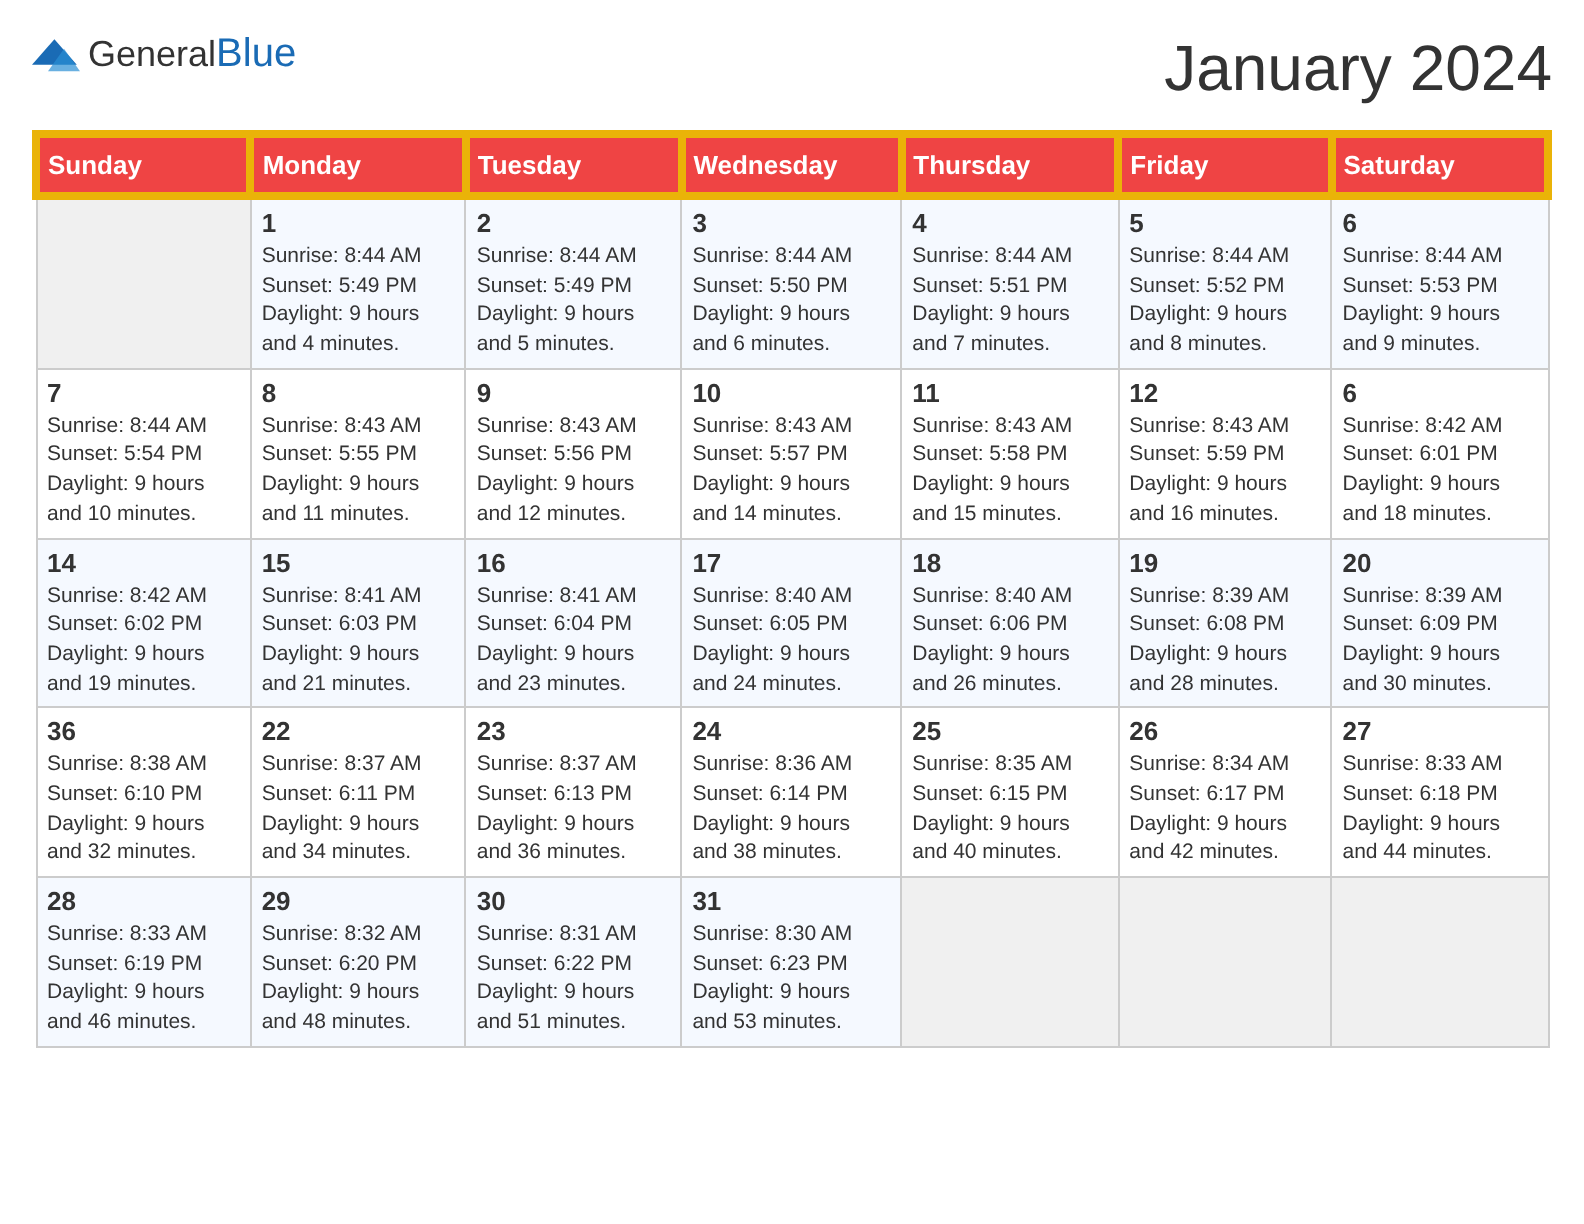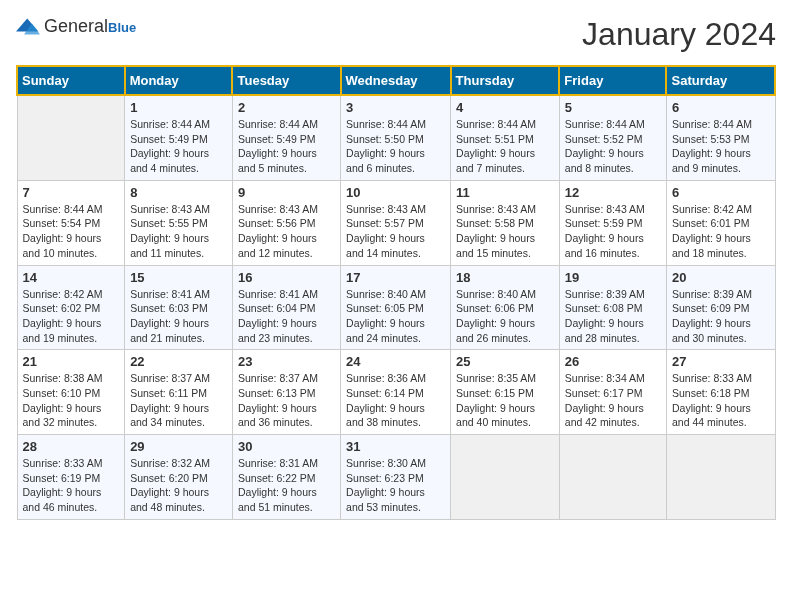--- a/index.html
+++ b/index.html
@@ -36,27 +36,27 @@
     .location {
       font-size: 16px;
       color: #555;
     }
     table {
       width: 100%;
       border-collapse: collapse;
       font-size: 11px;
     }
     thead tr th {
-      background-color: #0369a1;
+      background-color: #ef4444;
       color: #fff;
       padding: 6px 4px;
       text-align: left;
       font-size: 13px;
       font-weight: bold;
-      border: 2px solid #eab308;
+      border: 4px solid #eab308;
     }
     tbody tr td {
       border: 1px solid #ccc;
       vertical-align: top;
       padding: 4px 5px;
       min-height: 80px;
       width: 113px;
     }
     tbody tr:nth-child(odd) {
       background-color: #f5f9ff;
@@ -83,21 +83,21 @@
 </head>
 <body>
 
 <div class="header-area">
   <div class="logo">
     <svg class="logo-icon" viewBox="0 0 30 25" xmlns="http://www.w3.org/2000/svg">
       <polygon points="14,2 28,18 0,18" fill="#1a6bb5"></polygon>
       <polygon points="20,8 30,22 10,22" fill="#2a8fd4" opacity="0.7"></polygon>
     </svg>
     <div>
-      <span style="font-size:18px;font-weight:normal;color:#333;">General</span><span style="font-size:13px;font-weight:bold;color:#1a6bb5;">Blue</span>
+      <span style="font-size:18px;font-weight:normal;color:#333;">General</span><span style="font-size:20px;font-weight:normal;color:#1a6bb5;">Blue</span>
     </div>
   </div>
   <div class="title-area">
     <div class="month-year">January 2024</div>
   </div>
 </div>
 
 <table>
   <thead>
     <tr id="days-header">
@@ -193,21 +193,21 @@
           <span class="day-number">19</span>
           <div class="day-info">Sunrise: 8:39 AM<br>Sunset: 6:08 PM<br>Daylight: 9 hours and 28 minutes.</div>
         </td>
         <td>
           <span class="day-number">20</span>
           <div class="day-info">Sunrise: 8:39 AM<br>Sunset: 6:09 PM<br>Daylight: 9 hours and 30 minutes.</div>
         </td>
       </tr>
       <tr>
         <td>
-          <span class="day-number">21</span>
+          <span class="day-number">36</span>
           <div class="day-info">Sunrise: 8:38 AM<br>Sunset: 6:10 PM<br>Daylight: 9 hours and 32 minutes.</div>
         </td>
         <td>
           <span class="day-number">22</span>
           <div class="day-info">Sunrise: 8:37 AM<br>Sunset: 6:11 PM<br>Daylight: 9 hours and 34 minutes.</div>
         </td>
         <td>
           <span class="day-number">23</span>
           <div class="day-info">Sunrise: 8:37 AM<br>Sunset: 6:13 PM<br>Daylight: 9 hours and 36 minutes.</div>
         </td>

